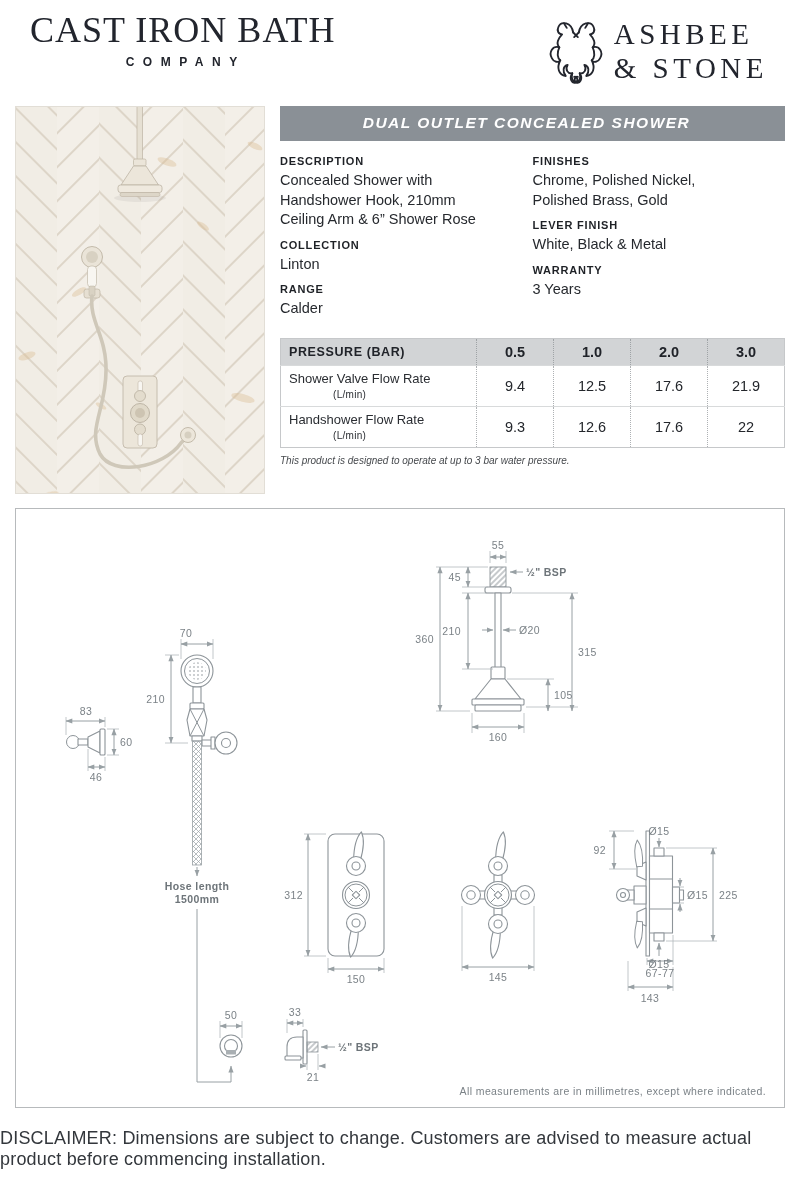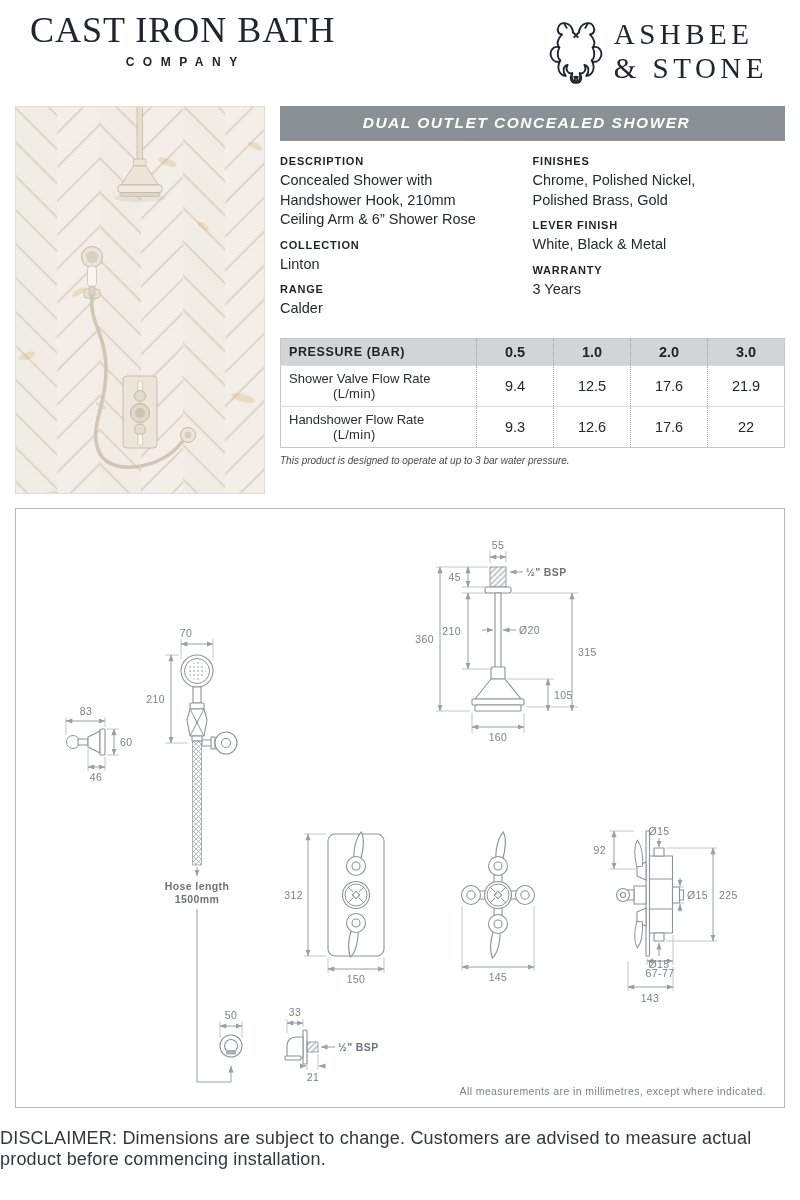--- a/index.html
+++ b/index.html
@@ -27,21 +27,21 @@
   .w-desc{width:218px;}
   .w-fin{width:208px;}
   
   table.pressure{border-collapse:collapse;width:100%;margin-top:10px;border:1px solid #c6c8ca;}
   table.pressure th,table.pressure td{padding:5px 8px;}
   table.pressure thead tr{background:#d2d4d6;}
   th.lblcol{text-align:left;font-size:12.5px;letter-spacing:.6px;color:#202329;padding-left:10px;}
   th.numcol{font-size:14.5px;color:#202329;width:60px;text-align:center;border-left:1px dotted #9fa3a6;}
   tbody tr{border-top:1px solid #d8dadb;}
   td.lblcol{font-size:13px;color:#2a2d32;padding-left:10px;}
-  td.lblcol .unit{font-size:13px;letter-spacing:.3px;margin-left:44px;}
+  td.lblcol .unit{font-size:10px;letter-spacing:.3px;margin-left:44px;}
   td.numcol{font-size:14.5px;text-align:center;border-left:1px dotted #aeb1b4;color:#23262b;}
   .table-note{font-size:10px;line-height:14px;color:#46494d;margin-top:6px;font-style:italic;}
   
   .drawing-box{margin:14px 15px 0 15px;border:1px solid #b7babc;height:598px;}
   .drawing-box svg{display:block;}
   .obj{fill:#fff;stroke:#8d9499;stroke-width:1.1;stroke-linejoin:round;}
   .obj2{fill:none;stroke:#8d9499;stroke-width:1;}
   .dim{stroke:#98a0a4;stroke-width:1;fill:none;}
   .ext{stroke:#b3b9bc;stroke-width:.8;fill:none;}
   .dtxt{fill:#7b8287;font-size:10.5px;letter-spacing:.4px;font-family:"Liberation Sans",sans-serif;}

